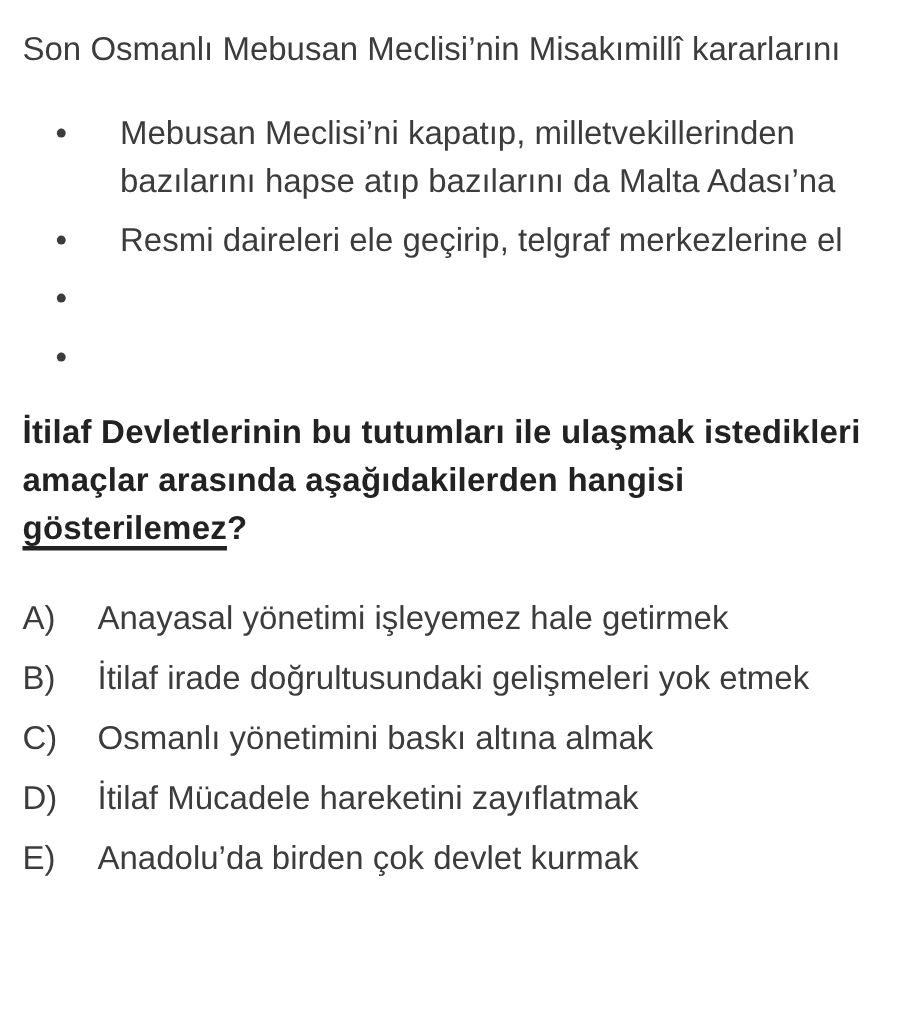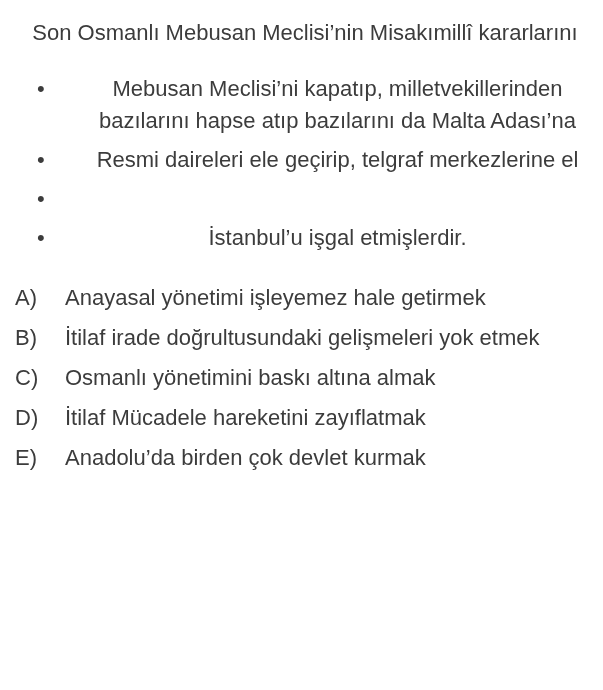--- a/index.html
+++ b/index.html
@@ -10,21 +10,21 @@
     background: #ffffff;
     font-family: "Liberation Sans", "DejaVu Sans", sans-serif;
     color: #3c3c3c;
     overflow: hidden;
   }
   .page {
     padding: 17px 8px 0 15px;
     font-size: 22px;
     line-height: 32px;
   }
-  .line { display: block; white-space: nowrap; text-align: center; }
+  .line { display: block; white-space: nowrap; }
   .intro { margin: 0; }
   .bullets {
     list-style: none;
     margin: 24px 0 0 0;
     padding: 0;
   }
   .bullet {
     display: flex;
     margin: 0 0 7px 0;
     padding-left: 22px;
@@ -68,26 +68,28 @@
       <span class="marker">•</span>
       <span class="btext">
         <span class="line">Resmi daireleri ele geçirip, telgraf merkezlerine el</span>
       </span>
     </li>
     <li class="bullet">
       <span class="marker">•</span>
     </li>
     <li class="bullet">
       <span class="marker">•</span>
-      <span class="btext">
-        <span class="line">İstanbul’u işgal etmişlerdir.</span>
-      </span>
     </li>
   </ul>
 
+  <p class="question">
+    <span class="line">İtilaf Devletlerinin bu tutumları ile ulaşmak istedikleri</span>
+    <span class="line">amaçlar arasında aşağıdakilerden hangisi</span>
+    <span class="line"><span class="u">gösterilemez</span><span>?</span></span>
+  </p>
 
   <div class="options">
     <div class="option">
       <span class="opt-letter">A)</span>
       <span class="opt-text">Anayasal yönetimi işleyemez hale getirmek</span>
     </div>
     <div class="option">
       <span class="opt-letter">B)</span>
       <span class="opt-text">İtilaf irade doğrultusundaki gelişmeleri yok etmek</span>
     </div>

